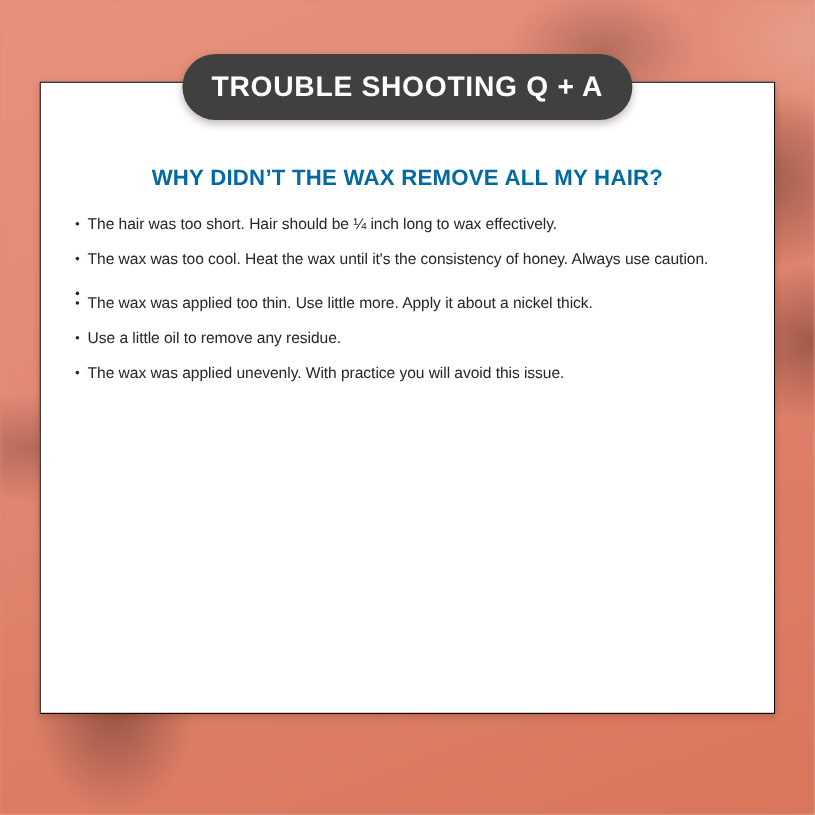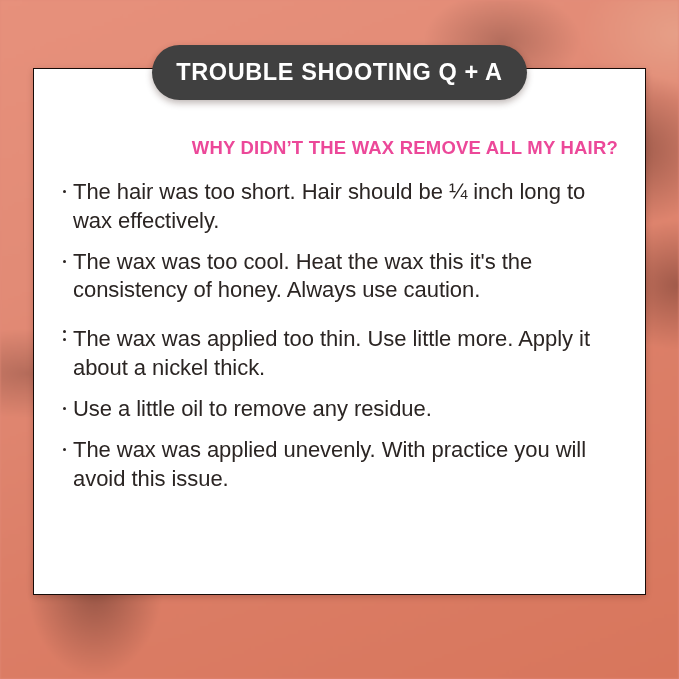--- a/index.html
+++ b/index.html
@@ -69,39 +69,39 @@
 
   
   .card-inner {
     position:absolute;
     left:0; top:0;
     width:100%; height:100%;
     padding:0 27px;
   }
 
   .section-heading {
-    text-align:right;
+    text-align:center;
     font-size:18.5px;
     font-weight:bold;
-    color:#ec4899;
+    color:#0369a1;
     letter-spacing:0.2px;
     white-space:nowrap;
   }
 
   #section-1-heading { margin-top:68px; }
   #section-2-heading { margin-top:50px; }
 
   .bullet-list { list-style:none; }
   #section-1-list { margin-top:19px; }
   #section-2-list { margin-top:20px; }
 
   .bullet {
     position:relative;
     padding-left:12px;
-    font-size:22px;
+    font-size:13px;
     line-height:1.31;
     color:#2B2523;
     margin-bottom:12px;
     letter-spacing:-0.05px;
   }
   .bullet:last-child { margin-bottom:0; }
 
   .bullet .dot {
     position:absolute;
     left:2px;
@@ -122,21 +122,21 @@
 
     <h2 class="section-heading" id="section-1-heading">WHY DIDN’T THE WAX REMOVE ALL MY HAIR?</h2>
 
     <ul class="bullet-list" id="section-1-list">
       <li class="bullet">
         <span class="dot"></span>
         <span>The hair was too short. Hair should be ¼ inch long to wax effectively.</span>
       </li>
       <li class="bullet">
         <span class="dot"></span>
-        <span>The wax was too cool. Heat the wax this it's the consistency of honey. Always use caution.</span>
+        <span>The wax was too cool. Heat the wax until it's the consistency of honey. Always use caution.</span>
       </li>
       <li class="bullet">
         <span class="dot"></span>
       </li>
     </ul>
 
 
     <ul class="bullet-list" id="section-2-list">
       <li class="bullet">
         <span class="dot"></span>

